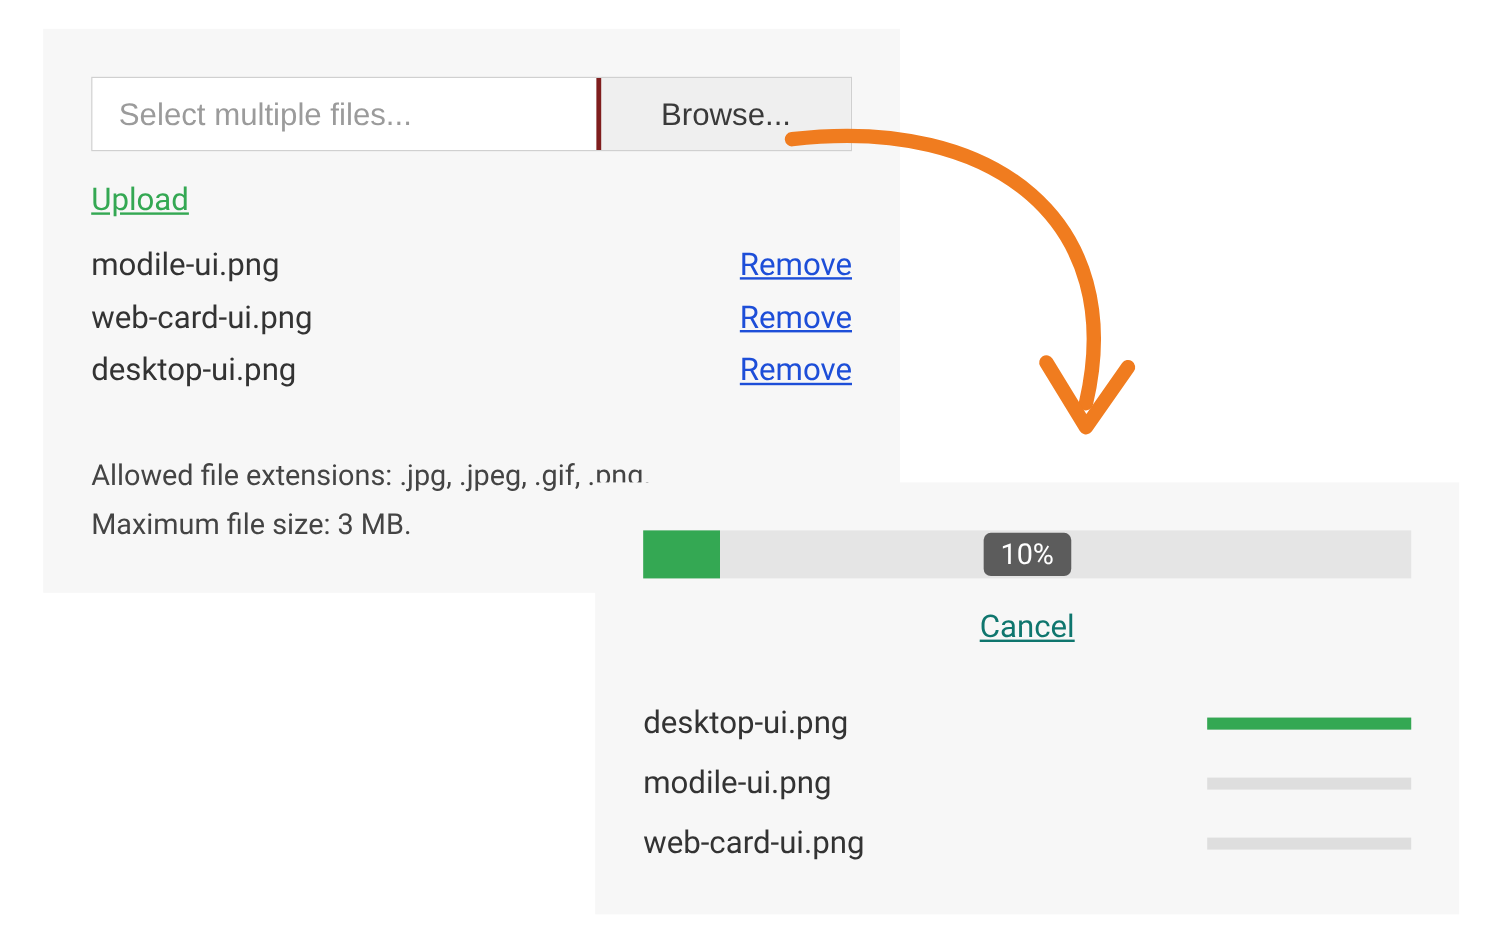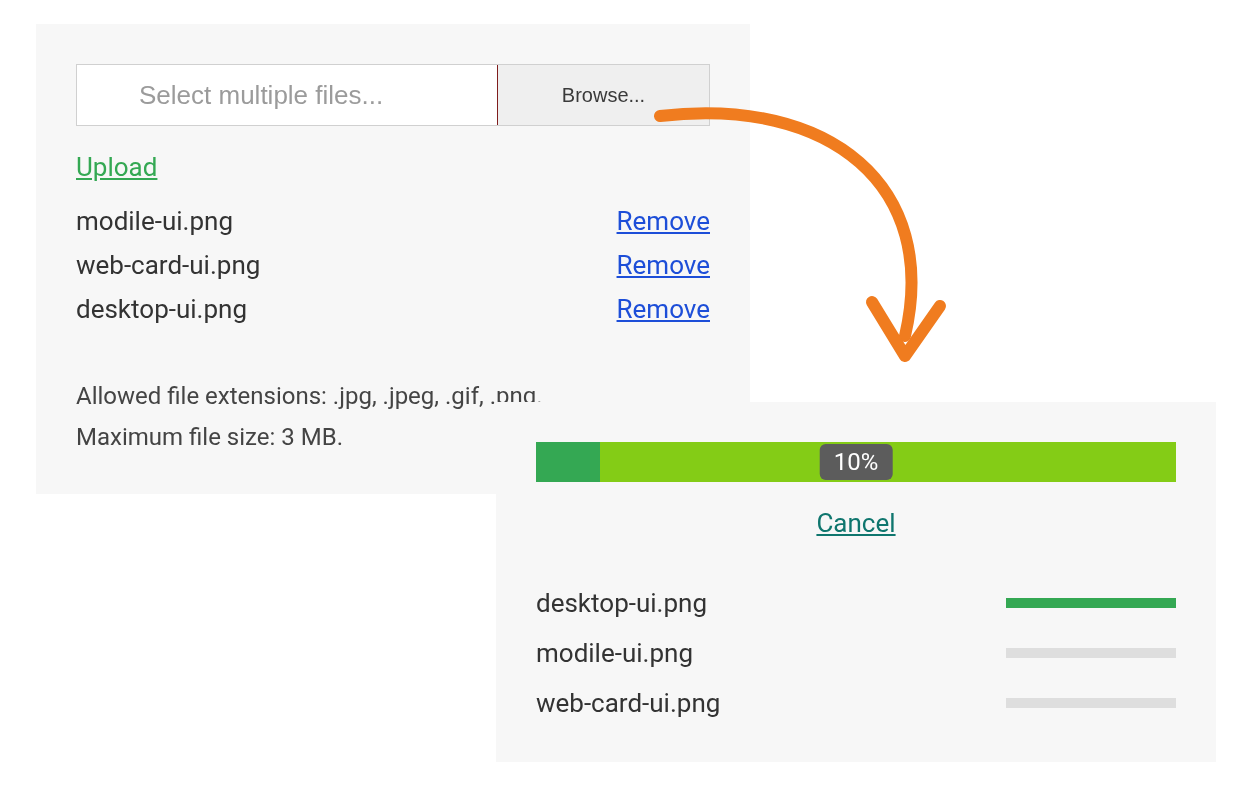--- a/index.html
+++ b/index.html
@@ -22,38 +22,37 @@
       padding: 40px 40px 36px 40px;
     }
 
     .file-input-row {
       display: flex;
       width: 100%;
       height: 62px;
       border: 1px solid #d0d0d0;
       background: #ffffff;
       margin-bottom: 26px;
-      padding-left: 40px;
     }
     .file-input-row input[type="text"] {
       flex: 1;
       border: none;
       outline: none;
       font-size: 26px;
       padding: 0 22px;
       color: #333;
       background: transparent;
     }
     .file-input-row input::placeholder { color: #9b9b9b; }
     .browse-btn {
       width: 212px;
       border: none;
-      border-left: 1px solid #7f1d1d;
+      border-left: 4px solid #7f1d1d;
       background: #efefef;
-      font-size: 20px;
+      font-size: 26px;
       color: #3a3a3a;
       cursor: pointer;
     }
 
     .upload-link {
       display: inline-block;
       color: #34a853;
       font-size: 26px;
       text-decoration: underline;
       cursor: pointer;
@@ -94,21 +93,21 @@
       top: 402px;
       width: 720px;
       background: #f7f7f7;
       padding: 40px 40px 44px 40px;
     }
 
     .progress-bar-outer {
       position: relative;
       width: 100%;
       height: 40px;
-      background: #84cc16;
+      background: #e5e5e5;
       margin-bottom: 26px;
     }
     .progress-bar-fill {
       position: absolute;
       left: 0; top: 0; bottom: 0;
       background: #34a853;
     }
     .progress-badge {
       position: absolute;
       left: 50%;

